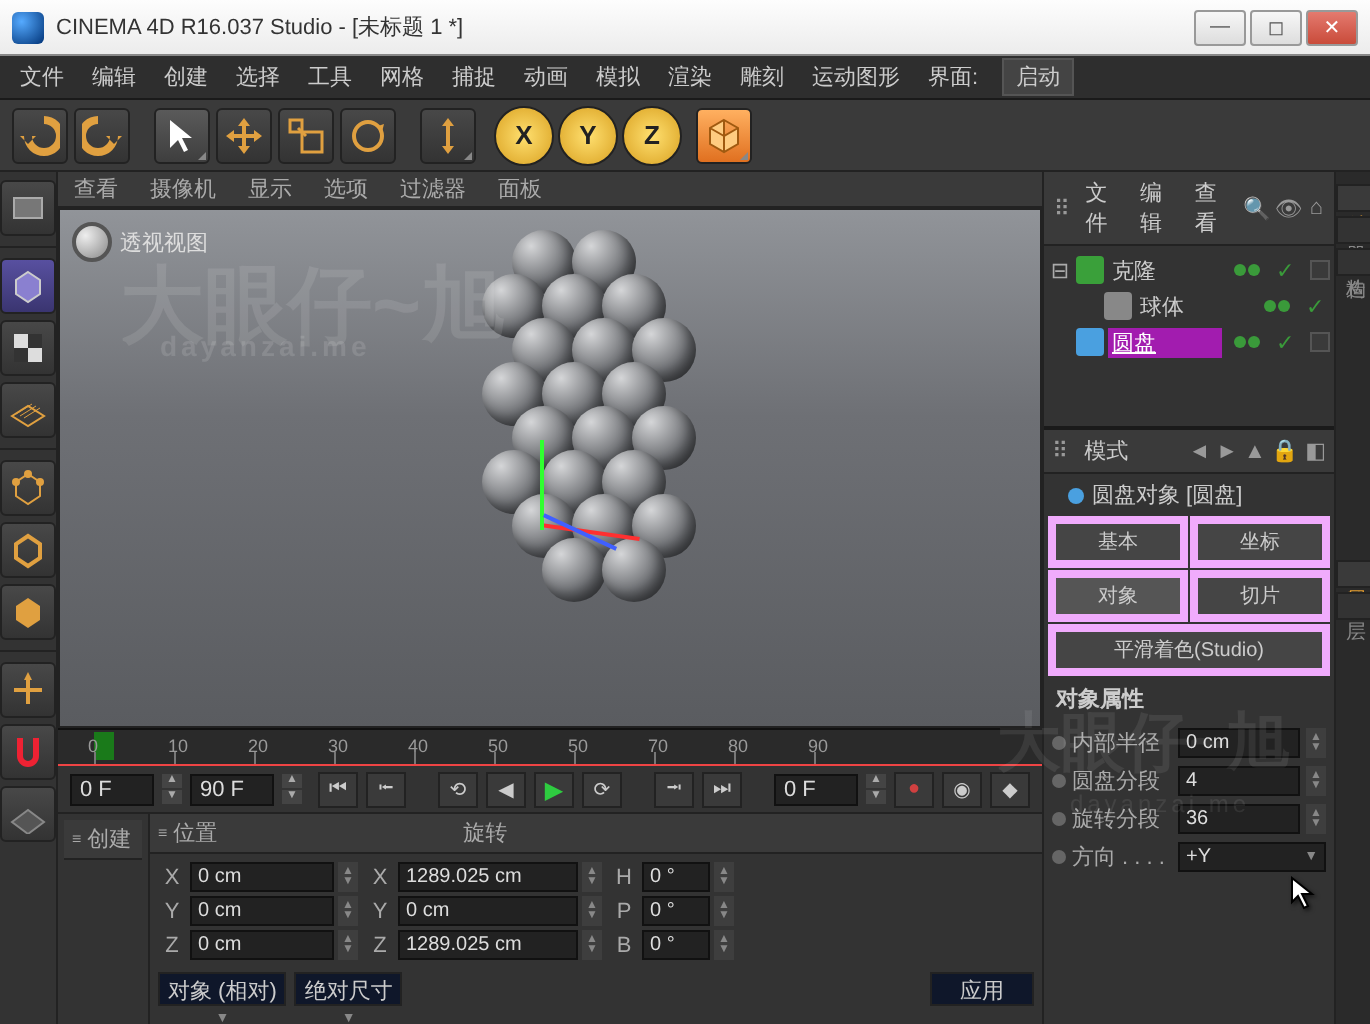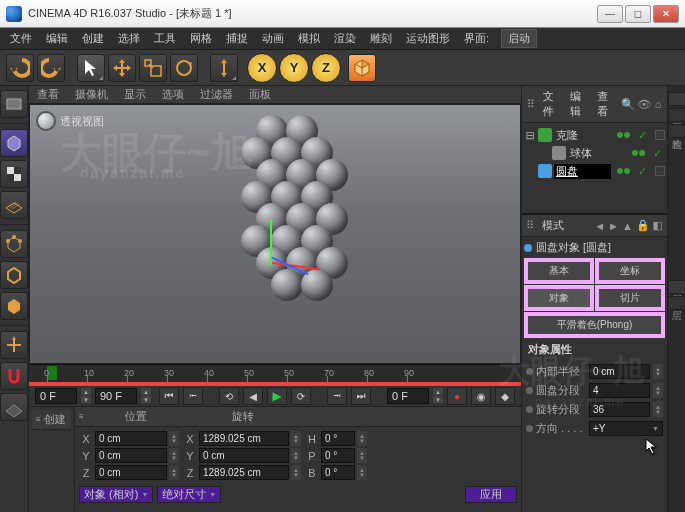--- a/index.html
+++ b/index.html
@@ -41,59 +41,59 @@
 .ball { position: absolute; width: 32px; height: 32px; border-radius: 50%; background: radial-gradient(circle at 30% 25%, #d5d6d8, #6a6c70 60%, #3a3c40); box-shadow: inset -3px -3px 6px rgba(0,0,0,.4); }
 .gizmo { position: absolute; left: 49%; top: 62%; width: 2px; height: 2px; }
 .gizmo .axis { position: absolute; left: 0; top: 0; }
 .gizmo .ax { width: 50px; height: 2px; background: #ff3030; transform: rotate(8deg); }
 .gizmo .ay { width: 2px; height: 45px; background: #30ff30; top: -45px; }
 .gizmo .az { width: 40px; height: 2px; background: #4060ff; transform: rotate(-155deg); }
 .ruler { height: 18px; background: #2a2a2a; position: relative; border-top: 1px solid #111; display: flex; align-items: center; }
 .ruler .marker { position: absolute; left: 18px; top: 1px; width: 10px; height: 14px; background: #1a7a1a; }
 .ruler .tick { position: absolute; bottom: 0; width: 1px; height: 6px; background: #777; }
 .ruler .ticklab { position: absolute; bottom: 4px; color: #999; font-size: 9px; }
-.playbar { height: 24px; background: #333; display: flex; align-items: center; padding: 0 6px; gap: 4px; border-top: 4px solid #ef4444; }
+.playbar { height: 24px; background: #333; display: flex; align-items: center; padding: 0 6px; gap: 4px; border-top: 1px solid #ef4444; }
 .numfield { background: #222; border: 1px solid #111; color: #ddd; padding: 1px 4px; width: 42px; height: 16px; display: flex; align-items: center; }
 .spin { width: 10px; height: 16px; background: #444; display: flex; flex-direction: column; }
 .spin div { flex: 1; display: flex; align-items: center; justify-content: center; font-size: 6px; color: #aaa; border-bottom: 1px solid #333; }
 .pbtn { width: 20px; height: 18px; background: #3a3a3a; border: 1px solid #222; display: flex; align-items: center; justify-content: center; color: #ccc; font-size: 10px; }
 .play { color: #2ecc40; font-size: 12px; }
 .bottompanel { height: 106px; background: #333; display: flex; border-top: 1px solid #222; }
 .bp-left { width: 46px; border-right: 1px solid #222; padding: 3px; }
 .bp-left .hdr, .bp-mid .hdr { background: #3a3a3a; padding: 2px 4px; display: flex; align-items: center; gap: 3px; color: #aaa; border-bottom: 1px solid #222; }
 .bp-mid { flex: 1; display: flex; flex-direction: column; }
 .coordgrid { display: grid; grid-template-columns: 14px 72px 12px 14px 90px 12px 14px 34px 12px; gap: 2px 2px; padding: 4px; align-items: center; }
 .coordgrid .lab { color: #aaa; text-align: center; }
 .coordgrid .val { background: #222; border: 1px solid #111; color: #ddd; padding: 1px 3px; height: 15px; display: flex; align-items: center; font-size: 10px; }
 .coordgrid .sp { width: 10px; height: 15px; background: #3e3e3e; display: flex; flex-direction: column; justify-content: center; align-items: center; font-size: 6px; color: #888; line-height: 5px; }
 .ddrow { display: flex; gap: 4px; padding: 2px 4px; }
-.dd { background: #4c1d95; border: 1px solid #222; padding: 1px 4px; display: flex; align-items: center; gap: 3px; height: 17px; color: #ccc; font-size: 10px; }
+.dd { background: #0f172a; border: 1px solid #222; padding: 1px 4px; display: flex; align-items: center; gap: 3px; height: 17px; color: #ccc; font-size: 10px; flex-direction: column; }
 .dd .ar { font-size: 7px; color: #888; }
 .right { width: 226px; background: #333; border-left: 1px solid #222; display: flex; }
 .rmain { flex: 1; display: flex; flex-direction: column; }
 .rtabs { width: 18px; background: #2a2a2a; border-left: 1px solid #222; display: flex; flex-direction: column; align-items: center; padding-top: 6px; gap: 2px; }
 .rtab { writing-mode: vertical-rl; padding: 6px 1px; color: #888; font-size: 10px; background: #333; border: 1px solid #222; }
 .rtab.active { color: #e8a030; background: #3a3a3a; }
 .objpanel { flex: 0 0 auto; background: #333; border-bottom: 1px solid #1a1a1a; }
 .objhdr { display: flex; align-items: center; padding: 2px 4px; gap: 2px; background: #3a3a3a; border-bottom: 1px solid #222; }
 .objhdr .icn { width: 14px; height: 14px; display: flex; align-items: center; justify-content: center; color: #999; }
 .objhdr .mnu { color: #ccc; padding: 1px 5px; }
 .objtree { padding: 3px 2px; min-height: 90px; }
 .objrow { display: flex; align-items: center; height: 18px; gap: 2px; }
 .objrow .exp { width: 12px; color: #aaa; text-align: center; }
 .objrow .oicon { width: 14px; height: 14px; border-radius: 2px; }
 .objrow .oname { flex: 1; color: #ccc; padding-left: 2px; }
-.objrow .oname.sel { background: #000000; color: #fff; text-decoration: underline; }
+.objrow .oname.sel { background: #a21caf; color: #fff; text-decoration: underline; }
 .objrow .dots { display: flex; gap: 1px; margin-left: 4px; }
 .objrow .dot { width: 6px; height: 6px; border-radius: 50%; }
 .objrow .chk { width: 12px; color: #3a9a3a; margin-left: 6px; }
 .objrow .tag { width: 10px; height: 10px; background: #3a3a3a; border: 1px solid #555; margin-left: 3px; }
 .attrpanel { flex: 1; display: flex; flex-direction: column; border-top: 1px solid #1a1a1a; }
 .attrhdr { display: flex; align-items: center; padding: 2px 4px; background: #3a3a3a; gap: 3px; border-bottom: 1px solid #222; }
-.attrtitle { padding: 3px 2px; color: #ccc; display: flex; align-items: center; gap: 4px; }
+.attrtitle { padding: 3px 12px; color: #ccc; display: flex; align-items: center; gap: 4px; }
 .attrtitle .bullet { width: 8px; height: 8px; background: #4aa0e0; border-radius: 50%; }
 .attrtabs { display: grid; grid-template-columns: 1fr 1fr; gap: 1px; padding: 0 2px; }
 .atab { background: #454545; text-align: center; padding: 2px 0; color: #ccc; font-size: 10px; border: 4px solid #f0abfc; }
 .atab.active { background: #555; }
 .attrbody { flex: 1; padding: 3px 4px; display: flex; flex-direction: column; gap: 2px; }
 .arow { display: flex; align-items: center; gap: 3px; height: 17px; }
 .arow .albl { width: 60px; color: #aaa; font-size: 10px; display: flex; align-items: center; gap: 3px; }
 .arow .albl .b { width: 7px; height: 7px; border-radius: 50%; background: #666; }
 .arow .aval { flex: 1; background: #222; border: 1px solid #111; padding: 1px 3px; color: #ddd; height: 15px; display: flex; align-items: center; font-size: 10px; }
 .arow .asp { width: 10px; height: 15px; background: #3e3e3e; display: flex; flex-direction: column; font-size: 6px; color: #888; align-items: center; justify-content: center; line-height: 5px; }
@@ -365,21 +365,21 @@
       <div class="bp-left">
         <div class="hdr">
             <span style="font-size:8px">≡</span>
             <span>创建</span>
           </div>
       </div>
       <div class="bp-mid">
         <div class="hdr">
           <span style="font-size:8px">≡</span>
           <div style="display:grid;grid-template-columns:98px 116px 60px;flex:1">
-            <span style="text-align:center">位置</span>
+            <span style="">位置</span>
             <span style="text-align:center">旋转</span>
           </div>
         </div>
         <div class="coordgrid" id="coordgrid">
             <div class="lab">X</div>
             <div class="val">0 cm</div>
             <div class="sp">▲<br>▼</div>
             <div class="lab">X</div>
             <div class="val">1289.025 cm</div>
             <div class="sp">▲<br>▼</div>
@@ -488,21 +488,21 @@
         <div class="attrtitle">
           <div class="bullet"></div>
             <span>圆盘对象 [圆盘]</span>
         </div>
         <div class="attrtabs">
           <div class="atab">基本</div>
           <div class="atab">坐标</div>
           <div class="atab active">对象</div>
           <div class="atab">切片</div>
         </div>
-        <div class="atab" style="margin:1px 2px">平滑着色(Phong)</div>
+        <div class="atab" style="margin:1px 2px">平滑着色(Studio)</div>
         <div style="padding:3px 6px;color:#ccc;font-weight:bold">对象属性</div>
         <div class="attrbody" id="attrbody">
             <div class="arow">
        <div class="albl">
                 <span class="b"></span>
                 <span>内部半径</span>
               </div>
        <div class="aval">0 cm</div>
        <div class="asp">▲<br>▼</div>
      </div>

